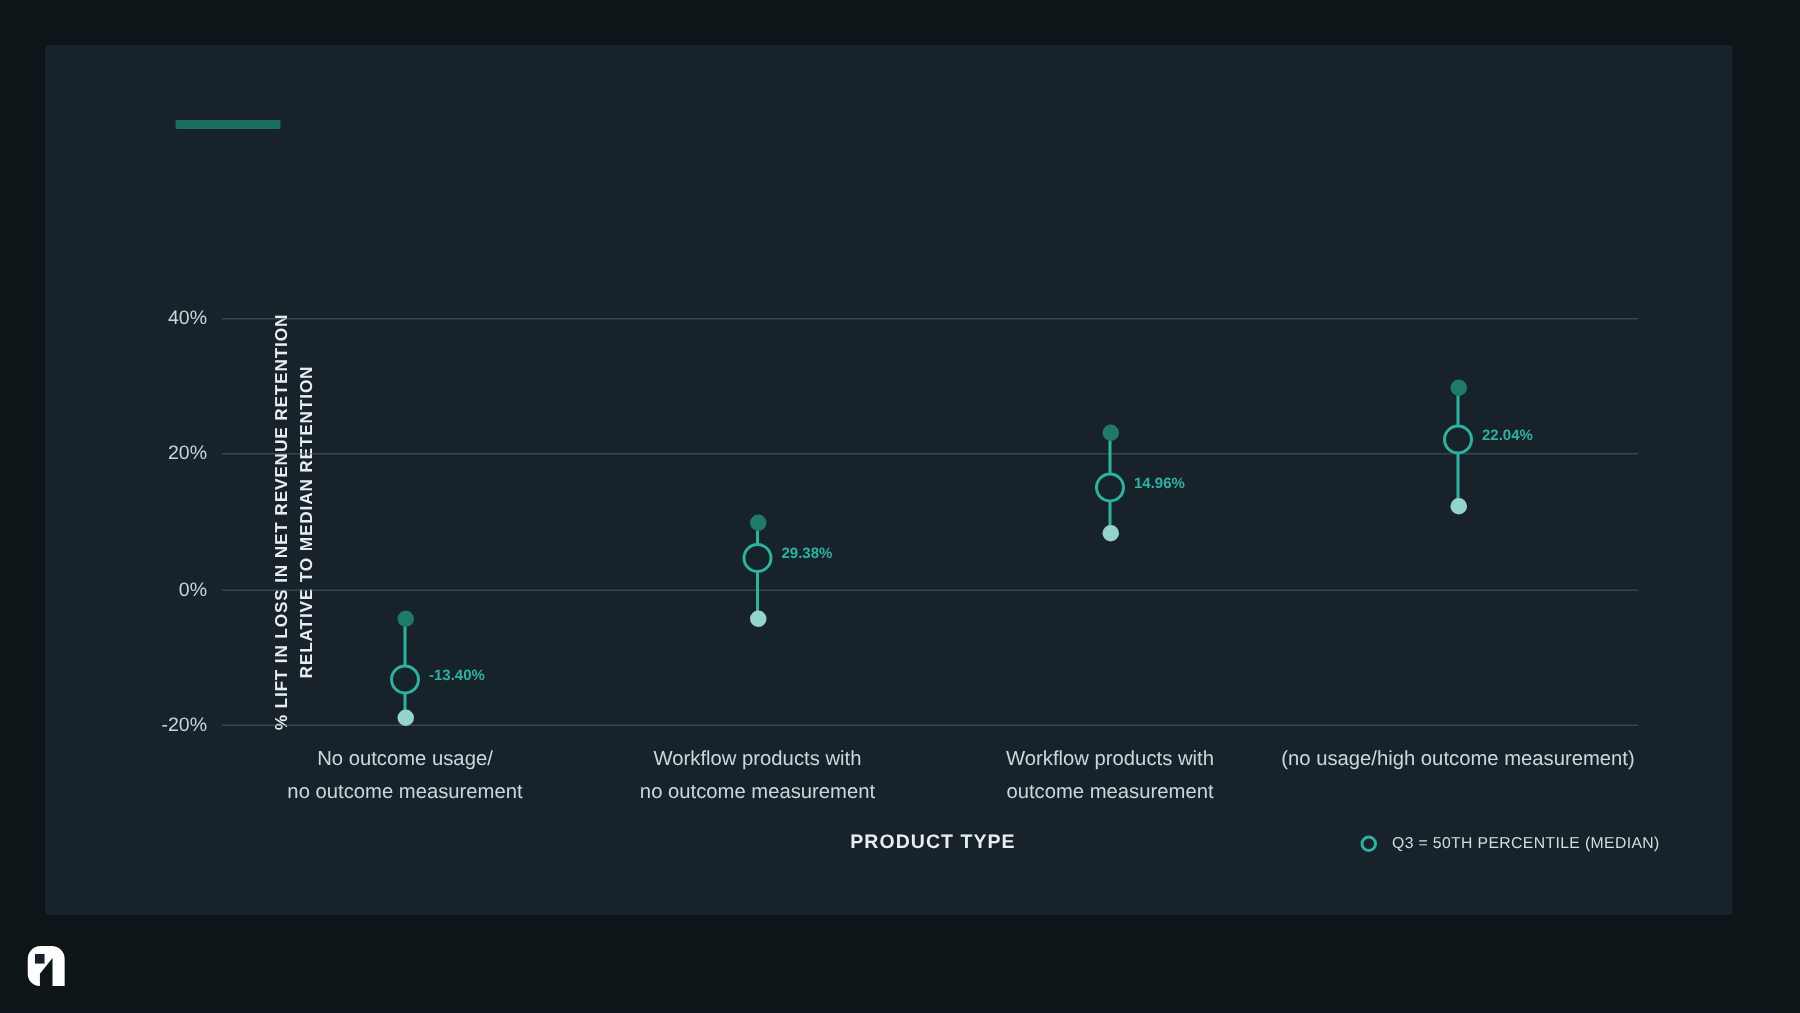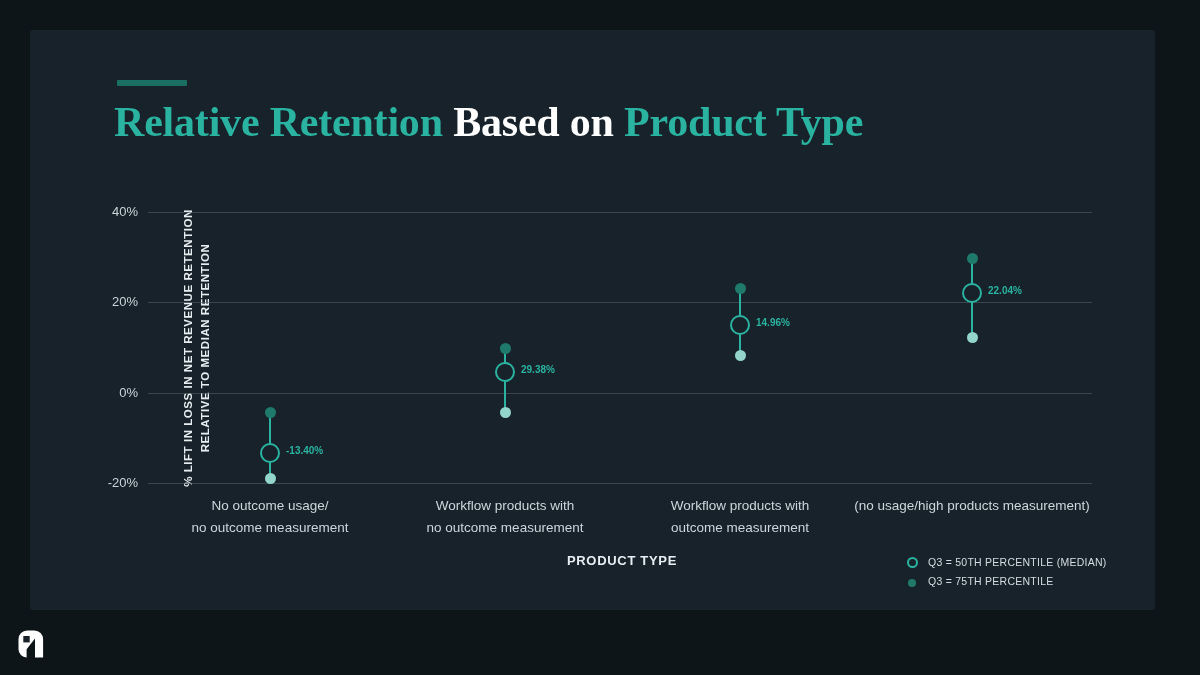--- a/index.html
+++ b/index.html
@@ -214,23 +214,20 @@
   }
 </style>
 </head>
 <body>
 
 <div id="slide">
   <div id="card"></div>
 
   <div id="accent-bar"></div>
 
-  <div id="title">
-    <span class="t-teal">Relative Retention </span><span class="t-white">Based on </span><span class="t-teal">Product Type</span>
-  </div>
 
   <div id="plot">
 
     <div id="ylabel-wrap">
       <div class="ylabel-line" id="ylabel-line-1">% LIFT IN LOSS IN NET REVENUE RETENTION</div>
       <div class="ylabel-line" id="ylabel-line-2">RELATIVE TO MEDIAN RETENTION</div>
     </div>
 
     <div id="gridlines">
         <div class="gridline" style="top: 212px;"></div>
@@ -281,39 +278,33 @@
         </div>
         <div class="xcat" style="left: 370px; top: 495px;">
           <div>Workflow products with</div>
           <div>no outcome measurement</div>
         </div>
         <div class="xcat" style="left: 605px; top: 495px;">
           <div>Workflow products with</div>
           <div>outcome measurement</div>
         </div>
         <div class="xcat" style="left: 837px; top: 495px;">
-          <div>(no usage/high products measurement)</div>
+          <div>(no usage/high outcome measurement)</div>
         </div>
       </div>
 
     <div id="xaxis-title">PRODUCT TYPE</div>
 
     <div id="legend">
         <div class="legend-row">
           <div class="legend-marker">
             <div class="lm-ring"></div>
           </div>
           <div class="legend-text">Q3 = 50TH PERCENTILE (MEDIAN)</div>
         </div>
-        <div class="legend-row">
-          <div class="legend-marker">
-            <div class="lm-dark"></div>
-          </div>
-          <div class="legend-text">Q3 = 75TH PERCENTILE</div>
-        </div>
       </div>
   </div>
 
   <svg id="logo" viewBox="0 0 34 34">
     <path d="M5.5 12.2 A8.6 8.6 0 0 1 14.1 3.6 L21.5 3.6 A8.6 8.6 0 0 1 30.1 12.2 L30.1 30.4 L22.0 30.4 L22.0 11.6 L13.6 22.2 L13.6 30.4 A8.1 8.1 0 0 1 5.5 22.3 Z" fill="#ffffff"></path>
     <rect x="10.3" y="9.0" width="6.4" height="6.4" fill="#17222a"></rect>
   </svg>
 </div>
 
 </body></html>

